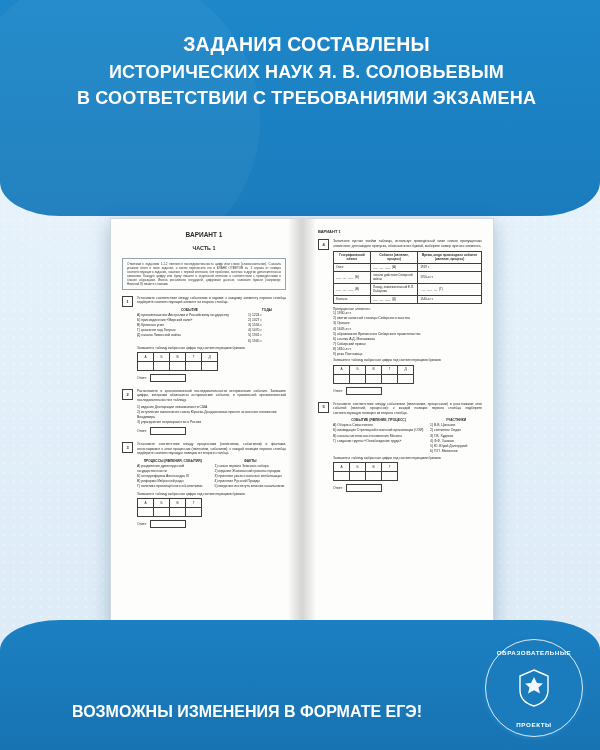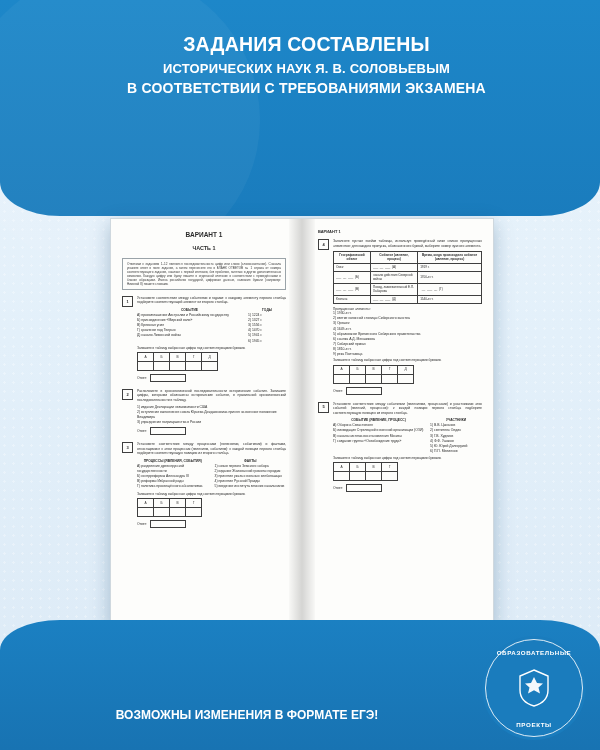--- a/index.html
+++ b/index.html
@@ -35,34 +35,34 @@
   .headline{
     position:absolute;left:18px;right:5px;top:30px;
     text-align:center;color:#fff;
     font-weight:bold;
     font-size:19.5px;
     line-height:1.48;
     letter-spacing:.2px;
     text-transform:uppercase;
   }
   .headline div{white-space:nowrap;}
-  .headline .l3{font-size:13px;}
-  .headline .l4{font-size:14px;}
+  .headline .l3{font-size:18px;}
+  .headline .l4{font-size:18px;}
 
   .bottomband{
     position:absolute;left:0;right:0;bottom:0;height:130px;
     background:#1a7cbd;
     background:linear-gradient(180deg,#1b80c2 0%,#1873b2 100%);
     border-top-left-radius:60px 30px;
     border-top-right-radius:60px 30px;
   }
   .bottomtext{
     position:absolute;left:14px;right:120px;bottom:26px;
     color:#fff;text-align:center;font-weight:bold;
-    font-size:12px;line-height:1.5;text-transform:uppercase;
+    font-size:16px;line-height:1.5;text-transform:uppercase;
   }
   .logo{
     position:absolute;right:14px;bottom:10px;width:104px;height:104px;
     border-radius:50%;
     background:#1a7cbd;
   }
   .logo .ring{
     position:absolute;inset:3px;border-radius:50%;
     border:1px solid rgba(255,255,255,.85);
   }

